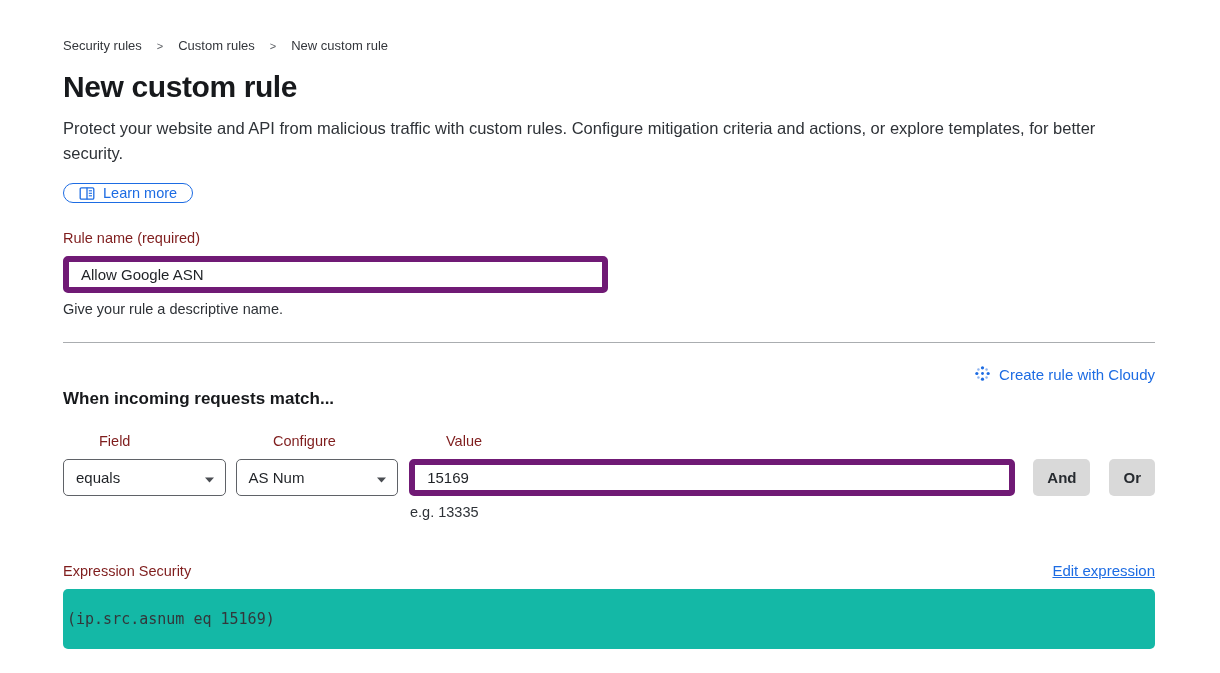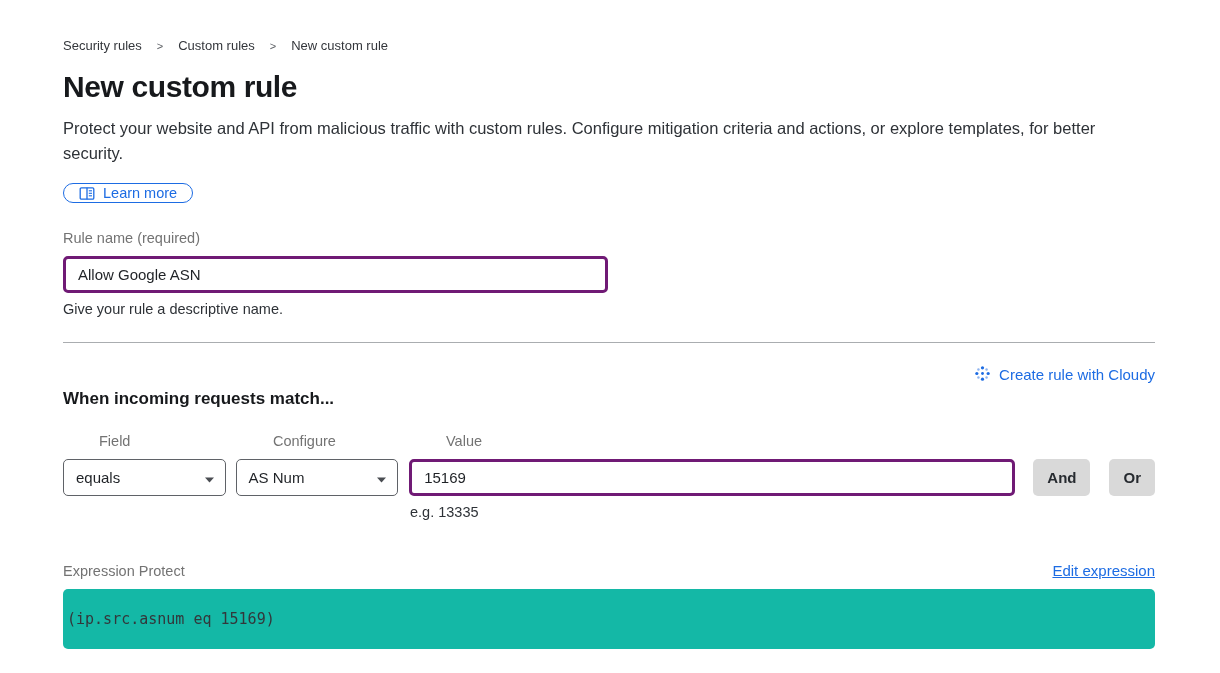--- a/index.html
+++ b/index.html
@@ -59,27 +59,27 @@
     color: #1d6ce3;
     font-size: 14.5px;
     font-family: inherit;
     cursor: pointer;
   }
   .learn-more-btn svg { display: block; }
 
   
   .field-label {
     font-size: 14.5px;
-    color: #737373;
+    color: #7f1d1d;
   }
   .rule-name-label { margin-top: 25px; }
   .text-input {
     display: block;
     height: 37px;
-    border: 3px solid #701a75;
+    border: 6px solid #701a75;
     border-radius: 5px;
     padding: 0 12px;
     font-size: 15px;
     font-family: inherit;
     color: #1f2226;
     background: #fff;
     outline: none;
   }
   .rule-name-input {
     width: 545px;
@@ -275,18 +275,18 @@
     </div>
     <input class="text-input value-input" type="text" value="15169" style="">
     <button class="btn-gray btn-and">And</button>
     <button class="btn-gray">Or</button>
   </div>
 
   <div class="helper-text value-helper">e.g. 13335</div>
 
   
   <div class="expression-row">
-    <span class="field-label">Expression Protect</span>
+    <span class="field-label">Expression Security</span>
     <a class="edit-expression-link">Edit expression</a>
   </div>
   <div class="code-block">(ip.src.asnum eq 15169)</div>
 
 </div>
 
 </body></html>

